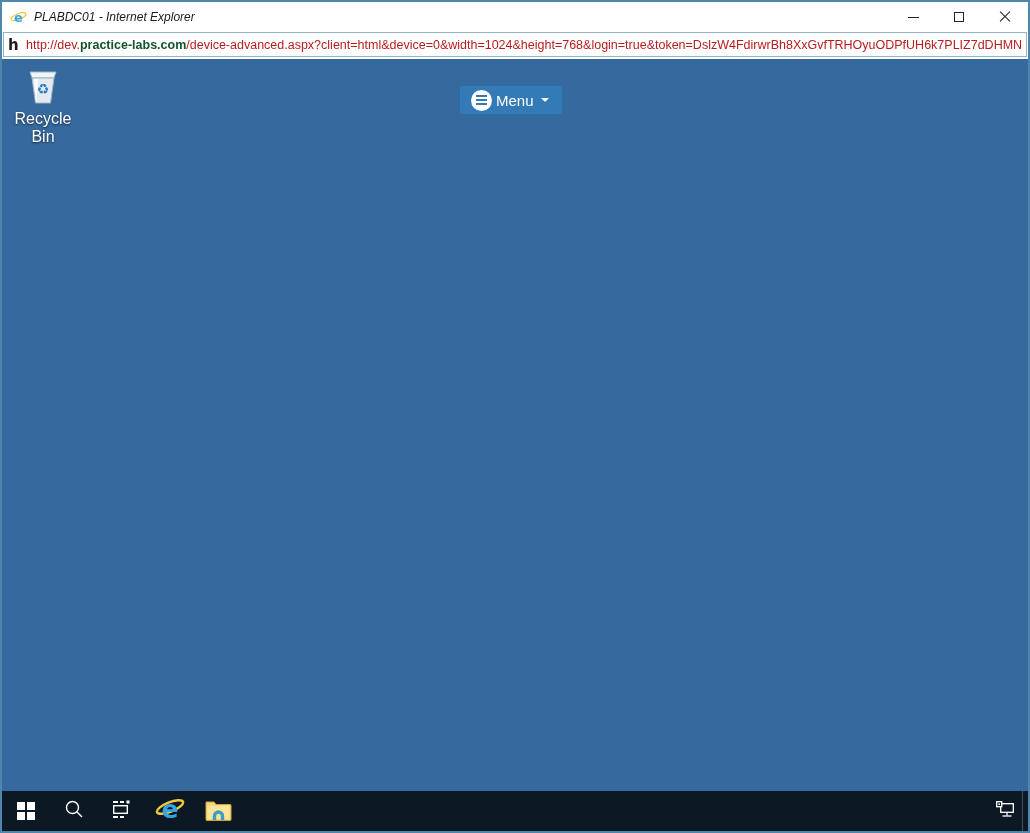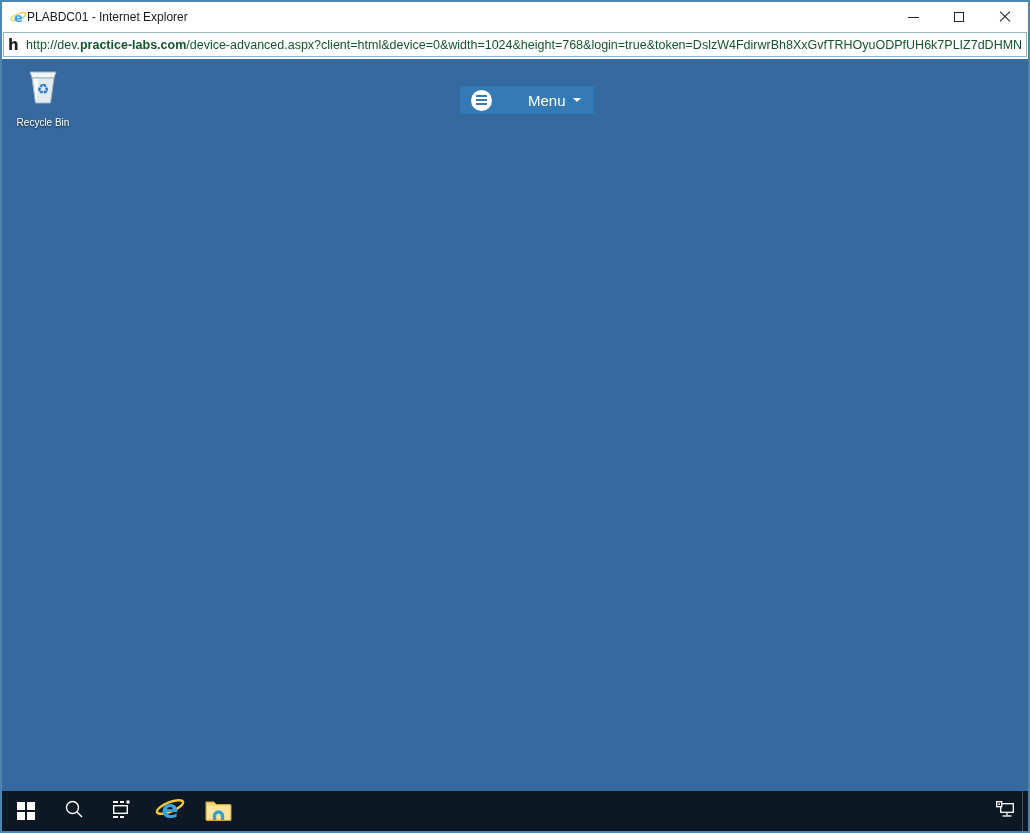--- a/index.html
+++ b/index.html
@@ -15,22 +15,24 @@
   }
 
   
   .titlebar {
     height:30px;
     display:flex; align-items:center;
     background:#ffffff;
   }
   .titlebar-ie-logo { margin-left:8px; flex:0 0 auto; display:flex; }
   .title-text {
+    margin-left:7px;
     font-size:12px; color:#1a1a1a;
     white-space:nowrap;
+    font-style:italic;
   }
   .win-controls { margin-left:auto; display:flex; height:100%; }
   .ctrl-btn {
     width:46px; height:100%;
     display:flex; align-items:center; justify-content:center;
     cursor:default;
   }
   .min-glyph { width:11px; height:1px; background:#222; }
   .max-glyph { width:10px; height:10px; border:1px solid #222; }
   .close-glyph { position:relative; width:12px; height:12px; }
@@ -46,40 +48,40 @@
   .address-field {
     height:25px;
     border:1px solid #93b5ca;
     background:#ffffff;
     display:flex; align-items:center;
     padding:0 5px 0 4px;
     font-size:12.5px;
     white-space:nowrap; overflow:hidden;
   }
   .favicon { flex:0 0 auto; margin-right:5px; display:flex; }
-  .url-prefix, .url-path { color:#14532d; }
+  .url-prefix, .url-path { color:#b91c1c; }
   .url-domain { color:#14532d; font-weight:700; }
   .url-path { overflow:hidden; text-overflow:clip; }
 
   
   .viewport {
     position:absolute; top:57px; left:0; right:0; bottom:0;
     background:var(--desktop, #36699e);
     overflow:hidden;
   }
 
   
   .desktop-icon {
     position:absolute; left:5px; top:6px; width:72px;
     text-align:center; cursor:default;
   }
   .desktop-icon svg { display:block; margin:0 auto; }
   .icon-label {
-    margin-top:10px;
-    color:#ffffff; font-size:10px;
+    margin-top:3px;
+    color:#ffffff; font-size:16px;
     text-shadow:0 1px 2px rgba(0,0,0,.65);
   }
 
   
   .menu-btn {
     position:absolute; left:457px; top:26px; height:30px;
     background:var(--accent, #337ab7);
     border:1px solid #2e6da4; border-radius:3px;
     color:#ffffff;
     display:flex; align-items:center;
@@ -87,21 +89,21 @@
     font-size:15px;
     cursor:pointer;
   }
   .hamburger-circle {
     width:21px; height:21px; border-radius:50%;
     background:#ffffff;
     display:flex; flex-direction:column; align-items:center; justify-content:center;
     gap:2px; flex:0 0 auto;
   }
   .hamburger-circle i { display:block; width:11px; height:2px; background:var(--accent, #337ab7); }
-  .menu-label { margin-left:36px; }
+  .menu-label { margin-left:4px; }
   .caret-down {
     margin-left:7px;
     width:0; height:0;
     border-left:4px solid transparent;
     border-right:4px solid transparent;
     border-top:4px solid #ffffff;
   }
 
   
   .taskbar {

